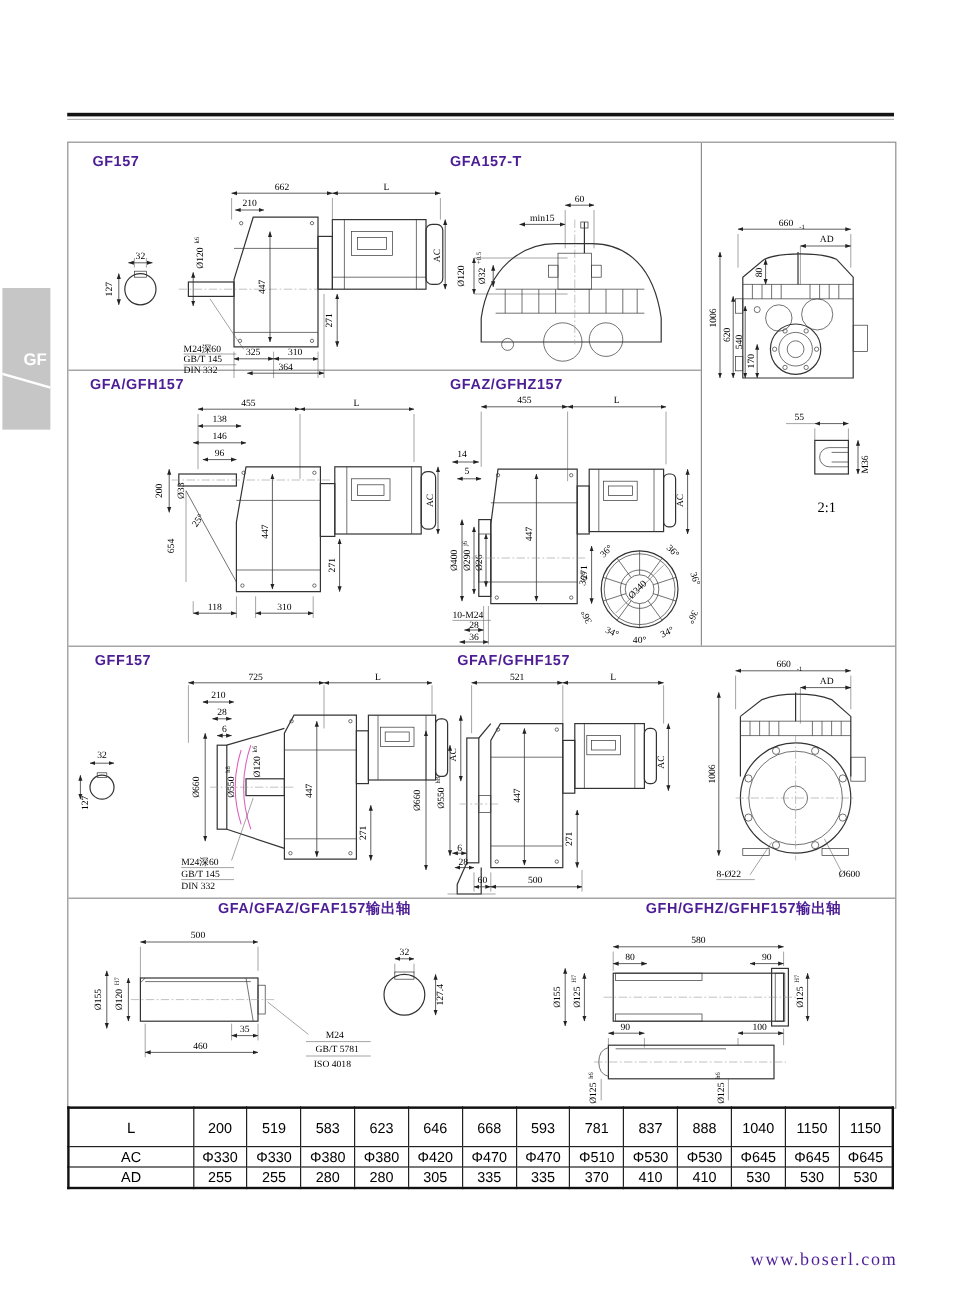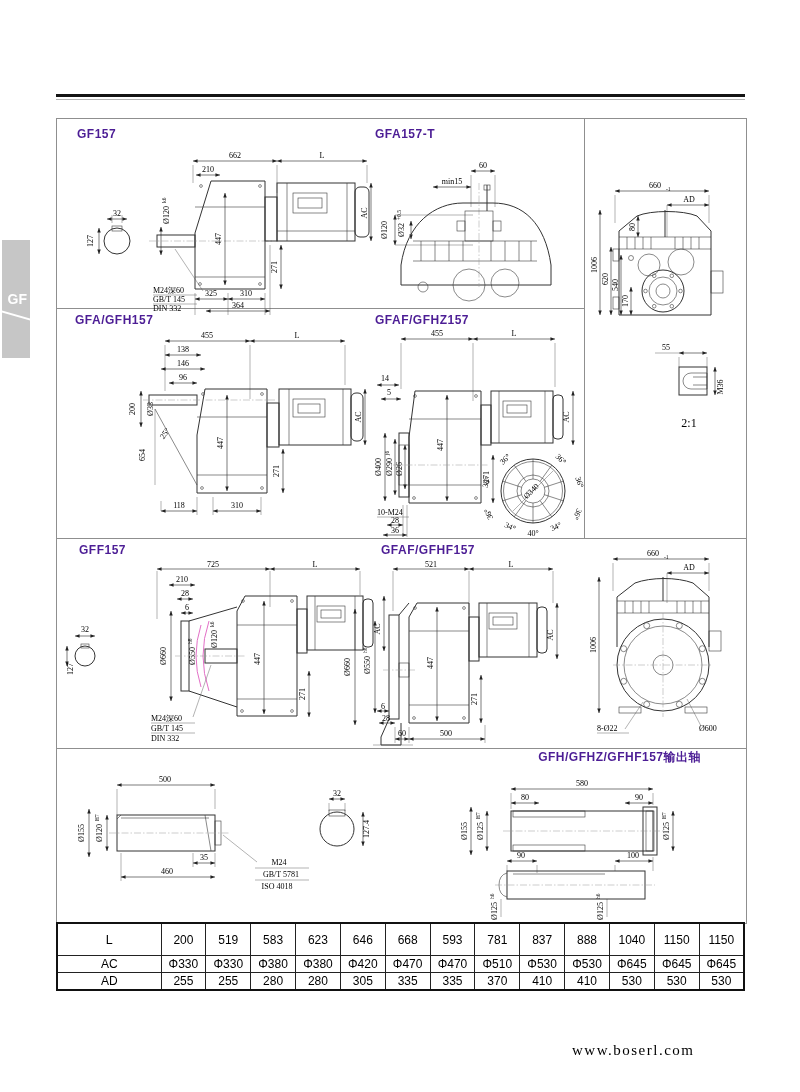--- a/index.html
+++ b/index.html
@@ -1,19 +1,19 @@
 <!DOCTYPE html>
 <html><head>
 <meta charset="utf-8">
 <style>
   html,body{margin:0;padding:0;background:#fff}
   .page{position:relative;width:800px;height:1092px;background:#fff;font-family:"Liberation Sans",sans-serif;overflow:hidden}
   .toprule{position:absolute;left:56px;top:94px;width:689px;height:3px;background:#141414}
   .toprule2{position:absolute;left:56px;top:99px;width:689px;height:1px;background:#b5b5b5}
-  .gftab{position:absolute;left:2px;top:240px;width:28px;height:118px;background:#c6c6c6;color:#fff;
+  .gftab{position:absolute;left:2px;top:240px;width:40px;height:118px;background:#c6c6c6;color:#fff;
          font:bold 14px "Liberation Sans",sans-serif;display:flex;align-items:center;justify-content:flex-end;
          padding-right:3px;box-sizing:border-box;overflow:hidden}
   .gftab .diag{position:absolute;left:-10px;top:78px;width:72px;height:2px;background:#fff;transform:rotate(16deg)}
   .frame{position:absolute;left:56px;top:118px;width:689px;height:804px;border:1px solid #8f8f8f;box-sizing:content-box}
   .hd,.vd{position:absolute;background:#8f8f8f}
   .dtitle{position:absolute;font:bold 12px "Liberation Sans",sans-serif;color:#4c1d95;letter-spacing:.5px;white-space:nowrap}
   .dsvg{position:absolute;overflow:visible}
   svg text{font-family:"Liberation Serif",serif;fill:#000}
   .dt{font-size:8px}
   .sup{font-size:5.5px}
@@ -22,22 +22,22 @@
   .o2{fill:none;stroke:#3a3a3a;stroke-width:.6}
   .t{stroke:#555;stroke-width:.45;fill:none}
   .dm{stroke:#222;stroke-width:.6;fill:none;marker-start:url(#ah);marker-end:url(#ah)}
   .cl{stroke:#999;stroke-width:.5;stroke-dasharray:7 2 1.5 2;fill:none}
   .pk{stroke:#df5fc0;stroke-width:.9;fill:none}
   .mtable{position:absolute;left:56px;top:922px;width:689px;border-collapse:collapse;table-layout:fixed;border:2px solid #111}
   .mtable th,.mtable td{border:1px solid #222;text-align:center;padding:0;font:12px "Liberation Sans",sans-serif;color:#000;height:16px;overflow:hidden}
   .mtable tr:first-child th{height:31px;font-size:12.5px}
   .hc .l2{letter-spacing:2px}
   .rowlab{font-weight:normal}
-  .footer{position:absolute;left:572px;top:1042px;width:200px;text-align:left;
-          font:15px "Liberation Serif",serif;letter-spacing:1.5px;color:#000000;white-space:nowrap}
+  .footer{position:absolute;left:548px;top:1042px;width:200px;text-align:right;
+          font:15px "Liberation Serif",serif;letter-spacing:1.5px;color:#4c1d95;white-space:nowrap}
 </style>
 </head>
 <body>
 
 <div class="page">
 
   <svg width="0" height="0" style="position:absolute">
     <defs>
       <marker id="ah" viewBox="0 0 10 10" refX="9.5" refY="5" markerWidth="8" markerHeight="8" orient="auto-start-reverse">
         <path d="M0,1.4 L10,5 L0,8.6 Z" fill="#222"></path>
@@ -63,23 +63,24 @@
 
   <div class="frame">
     <div class="hd" style="left:0;top:189px;width:527px;height:1px"></div>
     <div class="vd" style="left:527px;top:0;width:1px;height:419px"></div>
     <div class="hd" style="left:0;top:419px;width:689px;height:1px"></div>
     <div class="hd" style="left:0;top:629px;width:689px;height:1px"></div>
 
     <div class="dtitle" style="left:20px;top:8px">GF157</div>
     <div class="dtitle" style="left:318px;top:8px">GFA157-T</div>
     <div class="dtitle" style="left:18px;top:194px">GFA/GFH157</div>
-    <div class="dtitle" style="left:318px;top:194px">GFAF/GFHZ157</div>
+    <div class="dtitle" style="left:318px;top:194px">GFAZ/GFHZ157</div>
     <div class="dtitle" style="left:22px;top:424px">GFF157</div>
     <div class="dtitle" style="left:324px;top:424px">GFAF/GFHF157</div>
+    <div class="dtitle" style="left:90px;top:630px;width:230px;text-align:center">GFA/GFAZ/GFAF157输出轴</div>
     <div class="dtitle" style="left:424px;top:630px;width:220px;text-align:right">GFH/GFHZ/GFHF157输出轴</div>
 
     <svg class="dsvg" style="left:8px;top:16px" width="330" height="172">
       <g>
         <circle class="o" cx="52" cy="106" r="13" fill="url(#hch)"></circle>
         <rect class="o2" x="47" y="91" width="10" height="5" fill="#fff"></rect>
         <line class="dm" x1="42" y1="84" x2="62" y2="84"></line>
         <line class="t" x1="47" y1="88" x2="47" y2="80"></line>
           <line class="t" x1="57" y1="88" x2="57" y2="80"></line>
         <line class="dm" x1="34" y1="93" x2="34" y2="119"></line>

